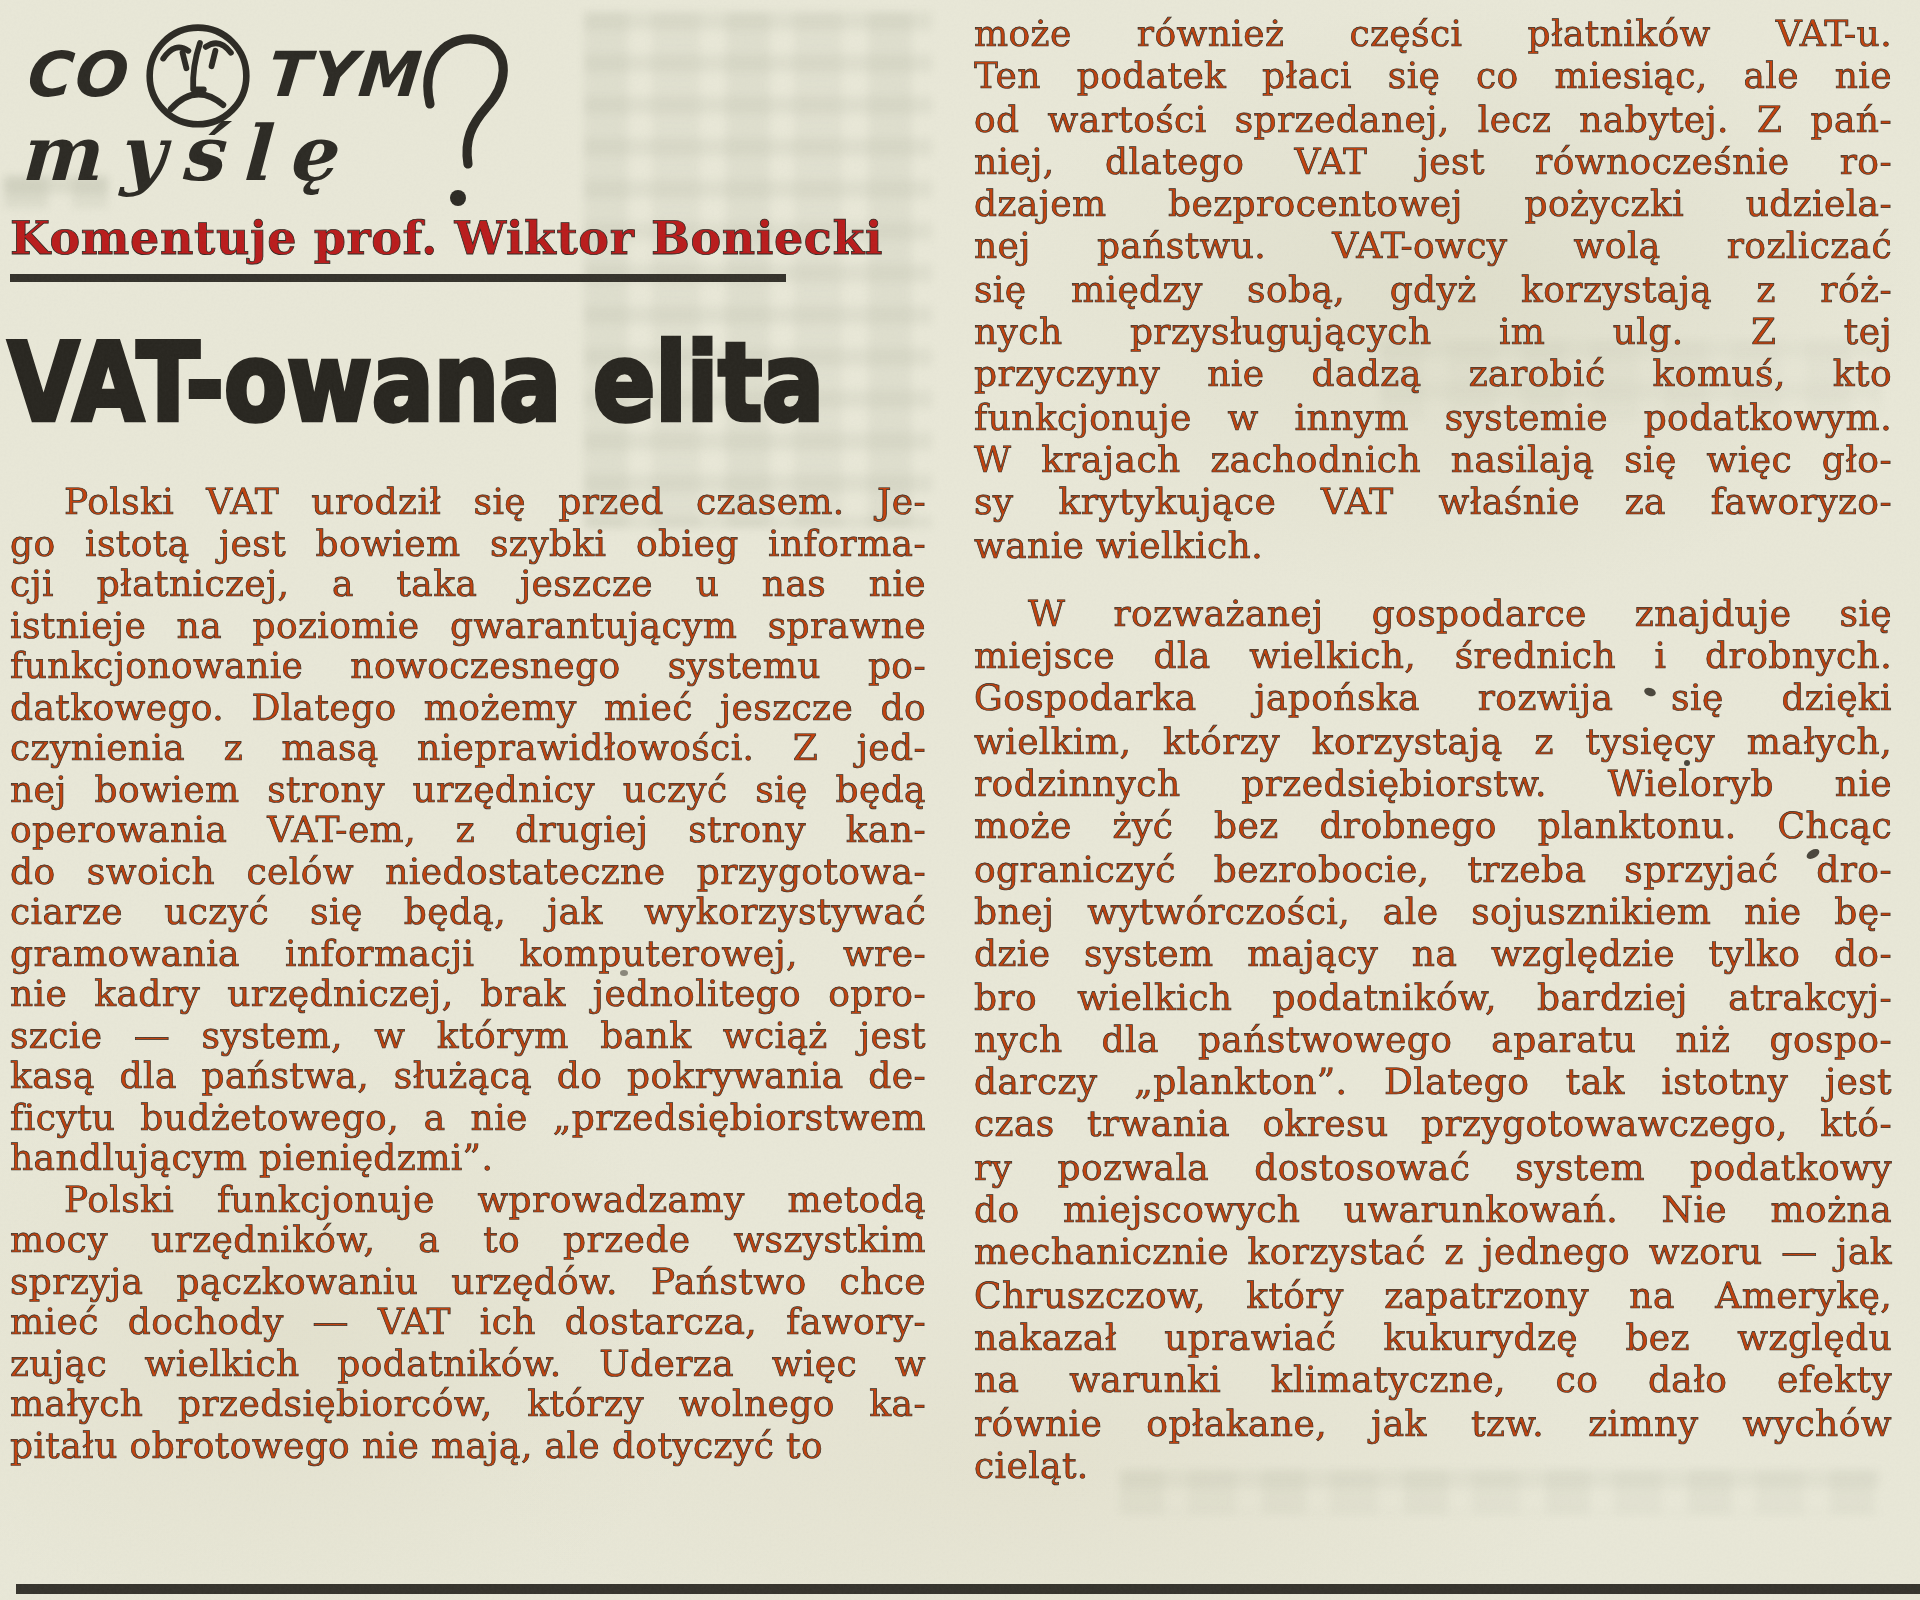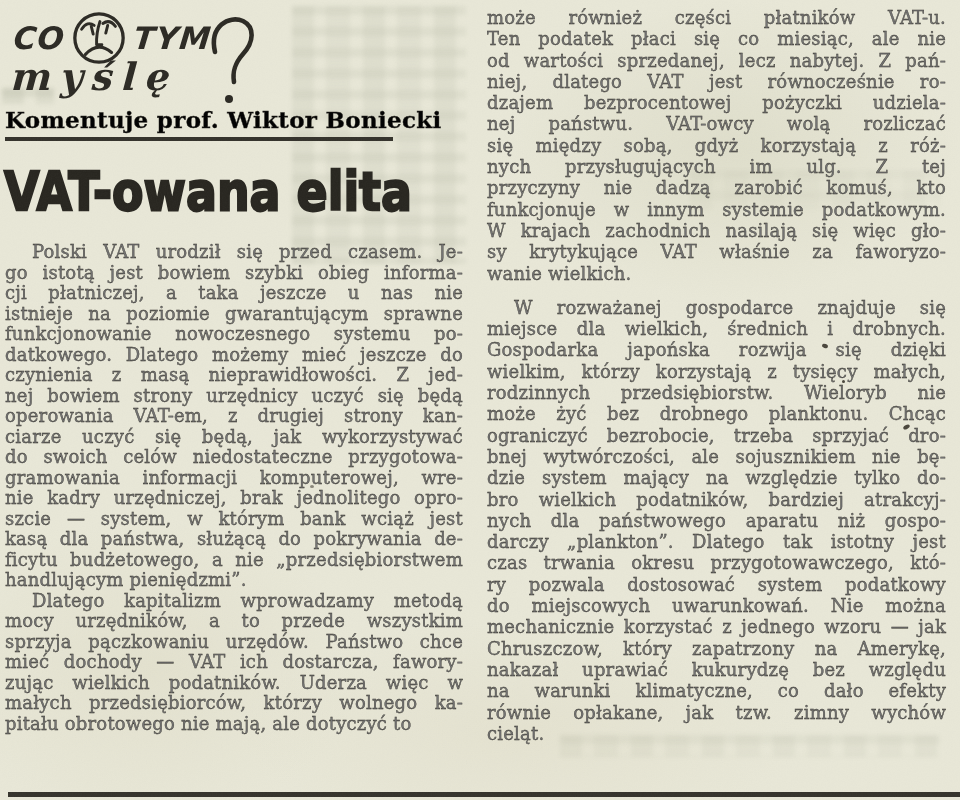--- a/index.html
+++ b/index.html
@@ -61,40 +61,40 @@
     font-size: 38px; letter-spacing: 9px; color: #2c2a24;
     transform: skewX(-4deg);
   }
   #logo-face { position: absolute; left: 58px; top: 2px; }
   #logo-qmark { position: absolute; left: 196px; top: 6px; }
   .stroke-ink { stroke: #2c2a24; fill: none; stroke-linecap: round; stroke-linejoin: round; }
 
   
   #byline {
     position: absolute; left: 5px; top: 106px;
-    font-size: 23px; font-weight: bold; color: #000000;
+    font-size: 23px; font-weight: bold; color: #b91c1c;
     letter-spacing: .3px; white-space: nowrap;
     -webkit-text-stroke: .4px #2c2a24;
   }
   #byline-rule { position: absolute; left: 5px; top: 137px; width: 388px; height: 4px; background: #34322b; }
 
   
   #headline {
     position: absolute; left: 4px; top: 160px;
     font-family: "DejaVu Sans", "Liberation Sans", sans-serif;
     font-weight: bold; font-size: 54px; color: #282620;
     letter-spacing: 0px; white-space: nowrap;
     -webkit-text-stroke: 2.3px #282620;
     transform: scaleX(.85); transform-origin: left center;
   }
 
   
   .col {
     position: absolute;
-    font-size: 18px; color: #737373;
+    font-size: 18px; color: #c2410c;
     -webkit-text-stroke: .35px #34322b;
     letter-spacing: .2px;
   }
   #col-left  { left: 5px;   top: 242px; width: 458px; line-height: 20.5px; }
   #col-right { left: 487px; top: 7px;   width: 459px; line-height: 21.3px; }
   .para { margin: 0; }
   #col-right .para + .para { margin-top: 13px; }
   .line { text-align: justify; text-align-last: justify; }
   .para .line:last-child { text-align-last: left; }
   .para.indent .line:first-child { text-indent: 27px; }
@@ -150,31 +150,31 @@
     <div class="para indent">
         <div class="line">Polski VAT urodził się przed czasem. Je-</div>
         <div class="line">go istotą jest bowiem szybki obieg informa-</div>
         <div class="line">cji płatniczej, a taka jeszcze u nas nie</div>
         <div class="line">istnieje na poziomie gwarantującym sprawne</div>
         <div class="line">funkcjonowanie nowoczesnego systemu po-</div>
         <div class="line">datkowego. Dlatego możemy mieć jeszcze do</div>
         <div class="line">czynienia z masą nieprawidłowości. Z jed-</div>
         <div class="line">nej bowiem strony urzędnicy uczyć się będą</div>
         <div class="line">operowania VAT-em, z drugiej strony kan-</div>
+        <div class="line">do swoich celów niedostateczne przygotowa-</div>
         <div class="line">ciarze uczyć się będą, jak wykorzystywać</div>
-        <div class="line">do swoich celów niedostateczne przygotowa-</div>
         <div class="line">gramowania informacji komputerowej, wre-</div>
         <div class="line">nie kadry urzędniczej, brak jednolitego opro-</div>
         <div class="line">szcie — system, w którym bank wciąż jest</div>
         <div class="line">kasą dla państwa, służącą do pokrywania de-</div>
         <div class="line">ficytu budżetowego, a nie „przedsiębiorstwem</div>
         <div class="line">handlującym pieniędzmi”.</div>
       </div>
     <div class="para indent">
-        <div class="line">Dlatego kapitalizm wprowadzamy metodą</div>
+        <div class="line">Polski funkcjonuje wprowadzamy metodą</div>
         <div class="line">mocy urzędników, a to przede wszystkim</div>
         <div class="line">sprzyja pączkowaniu urzędów. Państwo chce</div>
         <div class="line">mieć dochody — VAT ich dostarcza, fawory-</div>
         <div class="line">zując wielkich podatników. Uderza więc w</div>
         <div class="line">małych przedsiębiorców, którzy wolnego ka-</div>
         <div class="line">pitału obrotowego nie mają, ale dotyczyć to</div>
       </div>
   </div>
   <div id="col-right" class="col">
     <div class="para">

